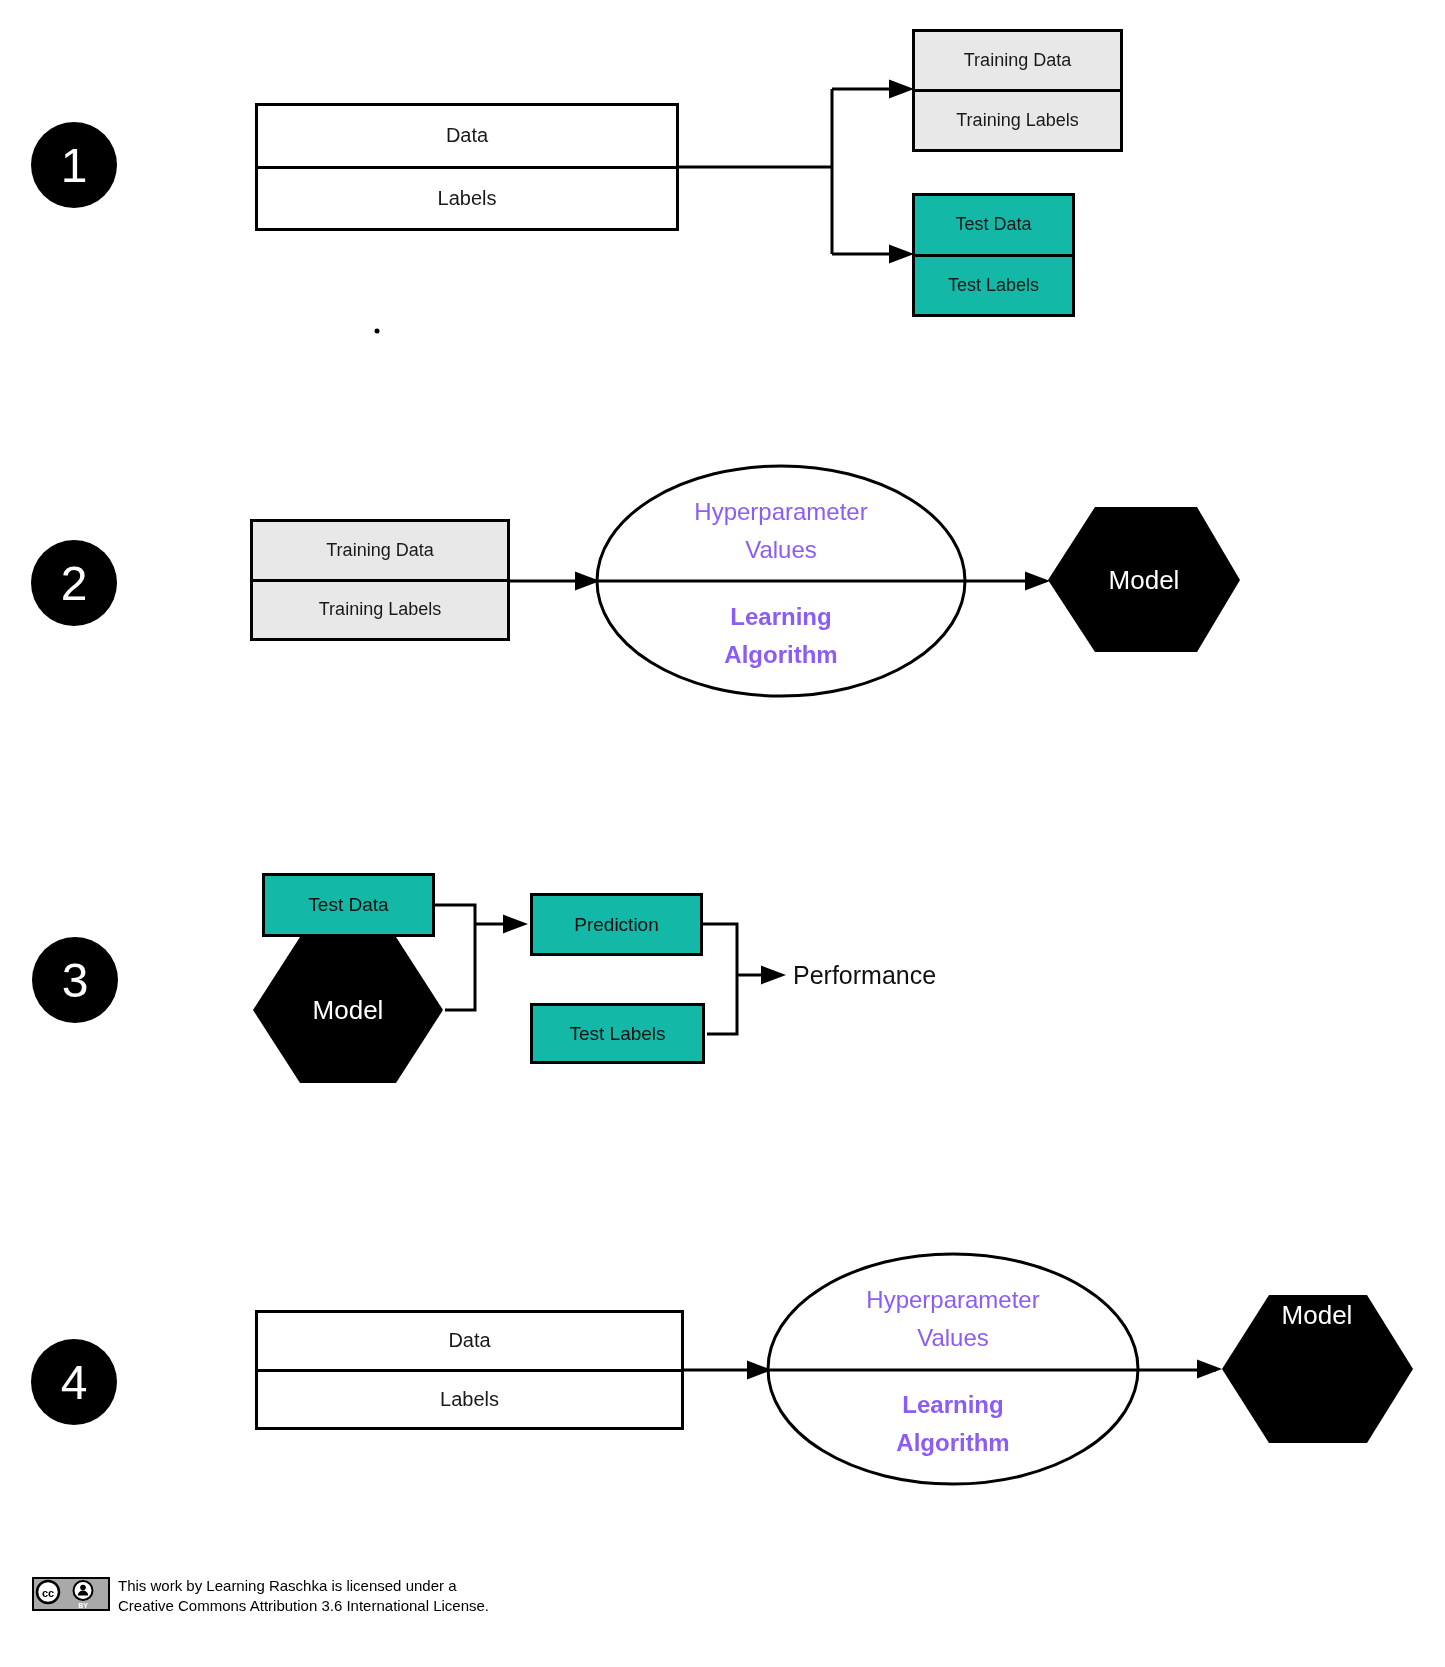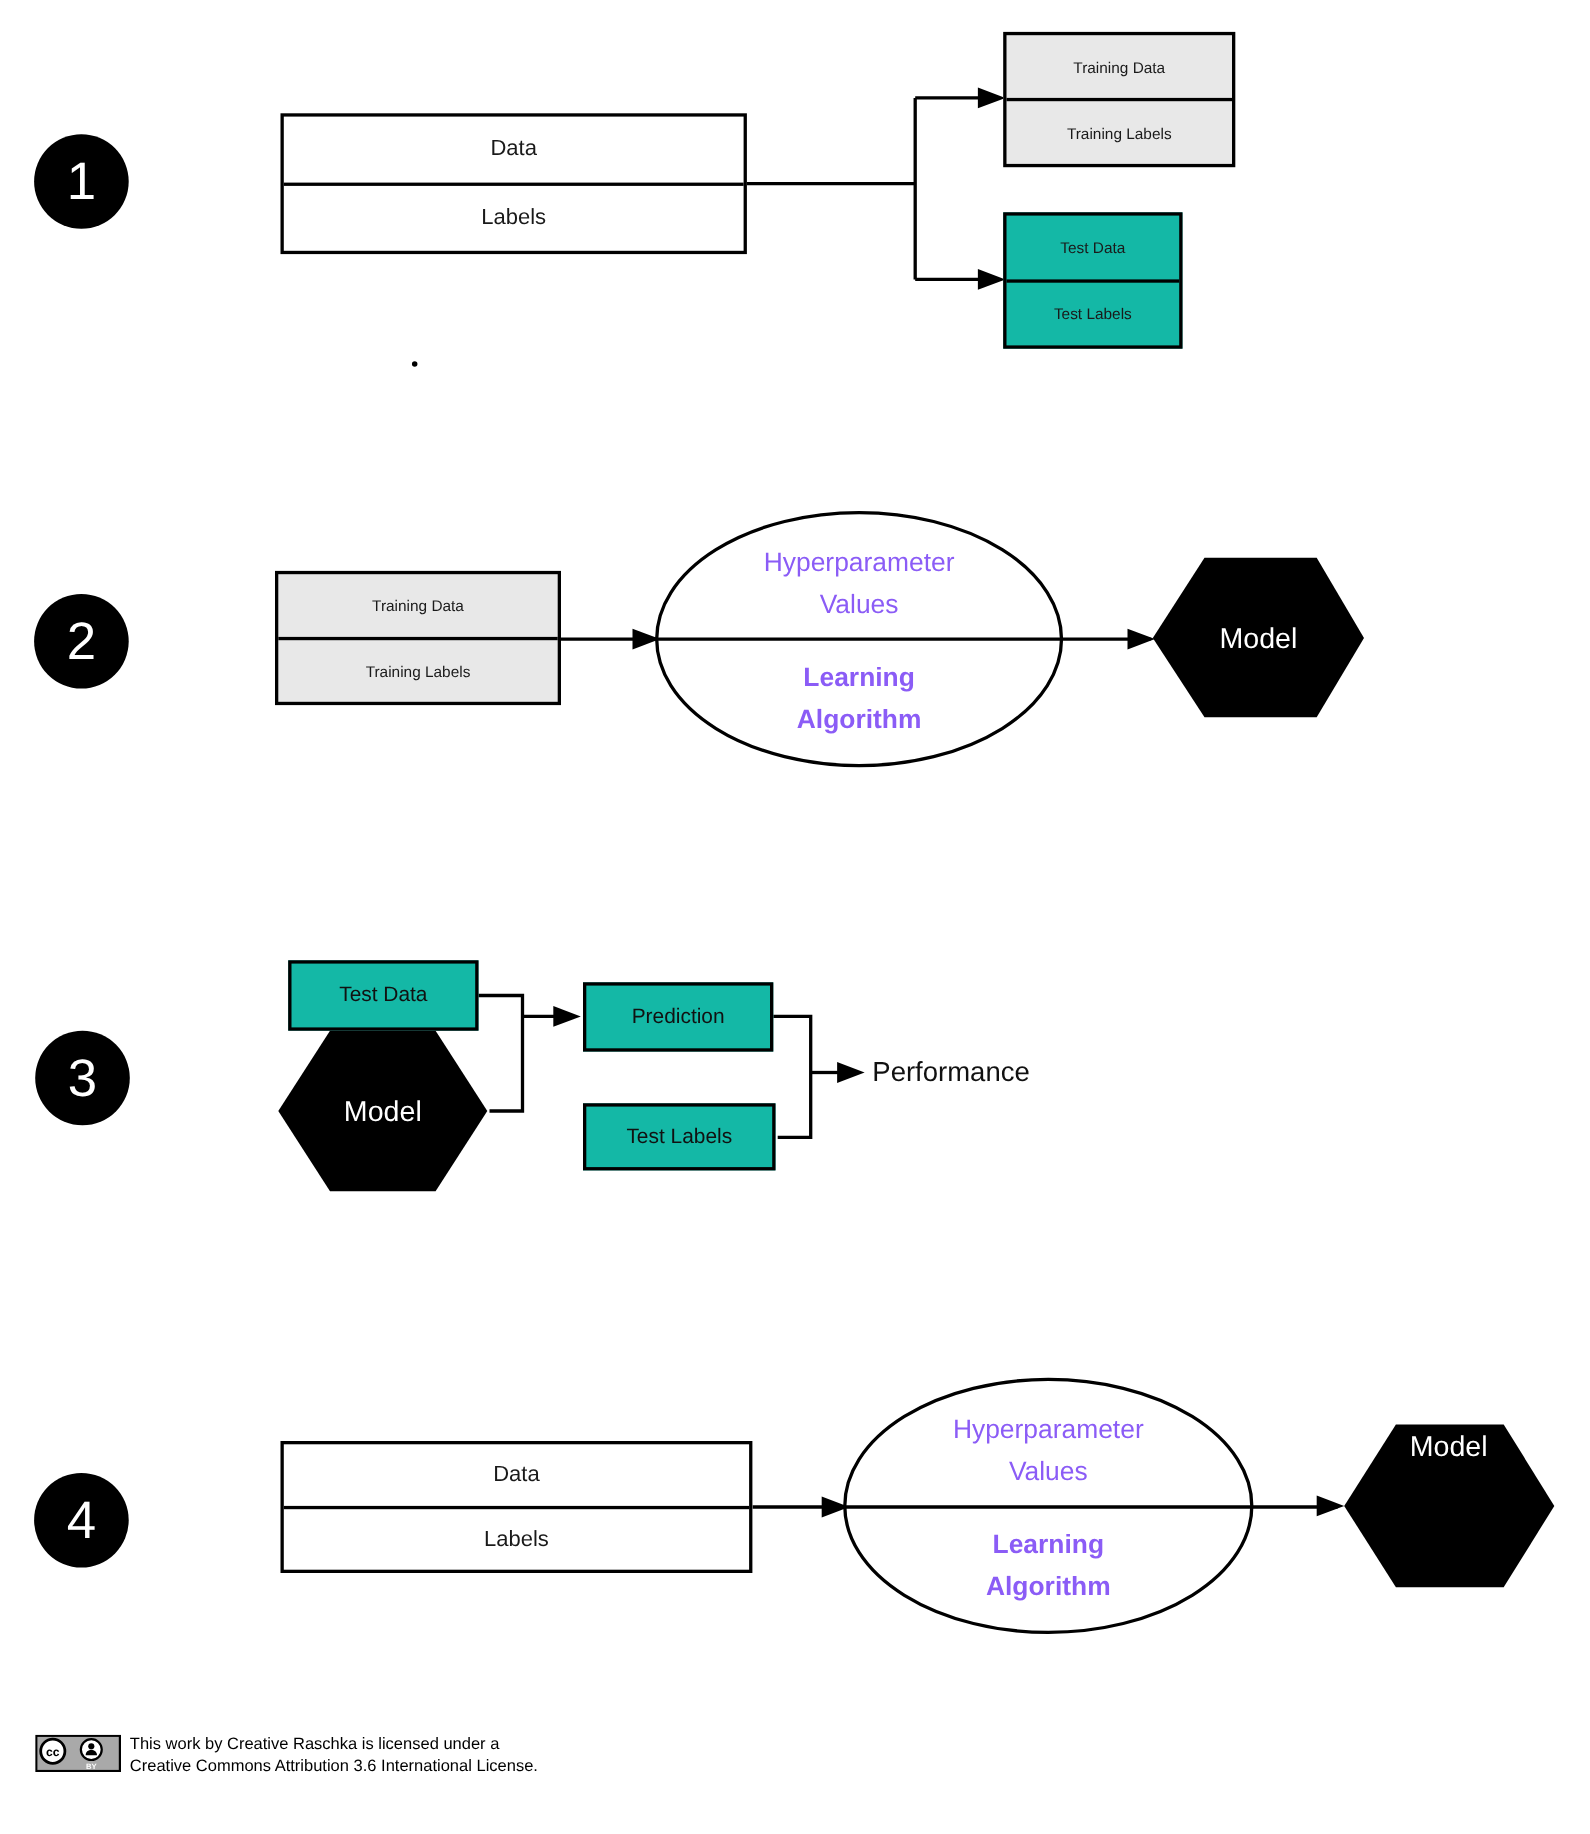--- a/index.html
+++ b/index.html
@@ -12,21 +12,21 @@
     position:absolute;width:86px;height:86px;border-radius:50%;background:#000;
     color:#fff;display:flex;align-items:center;justify-content:center;
     font-size:48px;font-weight:400;
   }
   .split-box{
     position:absolute;box-sizing:border-box;border:3px solid #000;background:#fff;
     display:flex;flex-direction:column;
   }
   .split-box .row{
     flex:1;display:flex;align-items:center;justify-content:center;
-    border-top:3px solid #000;font-size:14px;color:#1a1a1a;
+    border-top:3px solid #000;font-size:18px;color:#1a1a1a;
   }
   .split-box .row:first-child{border-top:none;}
   .split-box.fs20 .row{font-size:20px;}
   .gray{background:#E8E8E8;}
   .green{background:#14b8a6;}
   .single-box{
     position:absolute;box-sizing:border-box;border:3px solid #000;
     display:flex;align-items:center;justify-content:center;font-size:19px;color:#111;
   }
   .etext{position:absolute;text-align:center;font-size:24px;line-height:38px;color:#8b5cf6;}
@@ -127,17 +127,17 @@
   <svg class="cc-badge" style="left:32px;top:1577px;" width="78" height="34" viewBox="0 0 78 34">
     <rect x="1" y="1" width="76" height="32" fill="#A9A9A9" stroke="#000" stroke-width="2"></rect>
     <circle cx="16" cy="15" r="11" fill="#fff" stroke="#000" stroke-width="2.5"></circle>
     <text x="16" y="19.5" font-size="11" font-weight="bold" text-anchor="middle" fill="#000">cc</text>
     <circle cx="51" cy="13.5" r="9.5" fill="#fff" stroke="#000" stroke-width="2"></circle>
     <circle cx="51" cy="10.5" r="2.8" fill="#000"></circle>
     <path d="M45.8,18.6 a5.2,5 0 0 1 10.4,0 z" fill="#000"></path>
     <text x="51" y="31" font-size="7" font-weight="bold" text-anchor="middle" fill="#fff">BY</text>
   </svg>
   <div class="footer-text" style="left:118px;top:1576px;">
-    <div>This work by Creative Raschka is licensed under a</div>
+    <div>This work by Learning Raschka is licensed under a</div>
     <div>Creative Commons Attribution 3.6 International License.</div>
   </div>
 
 </div>
 
 </body></html>

